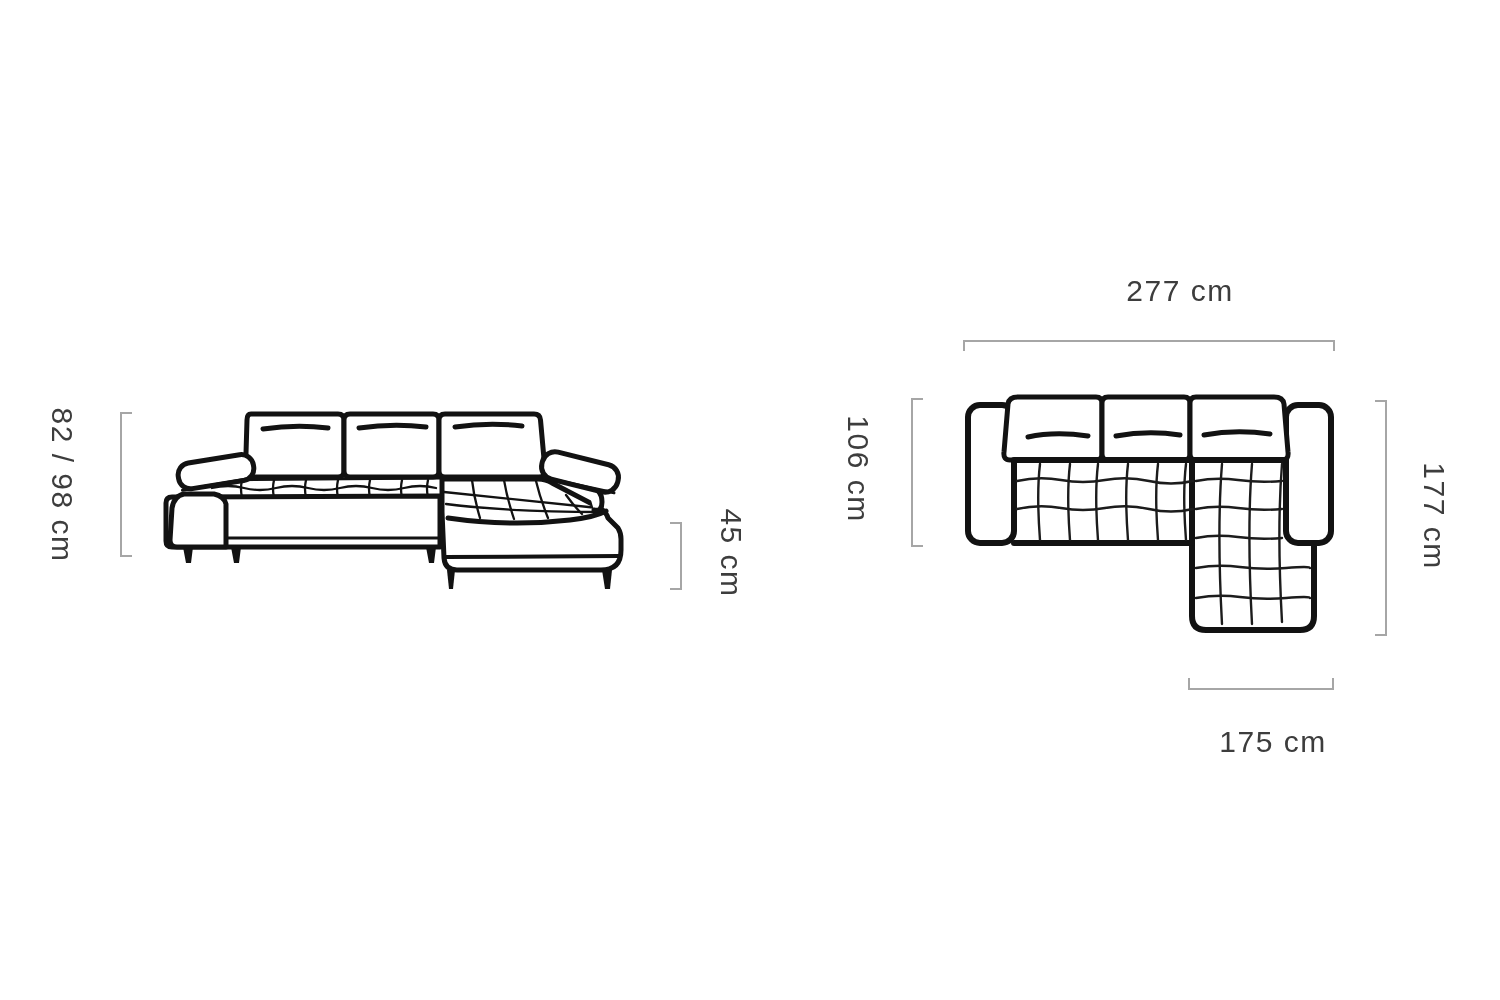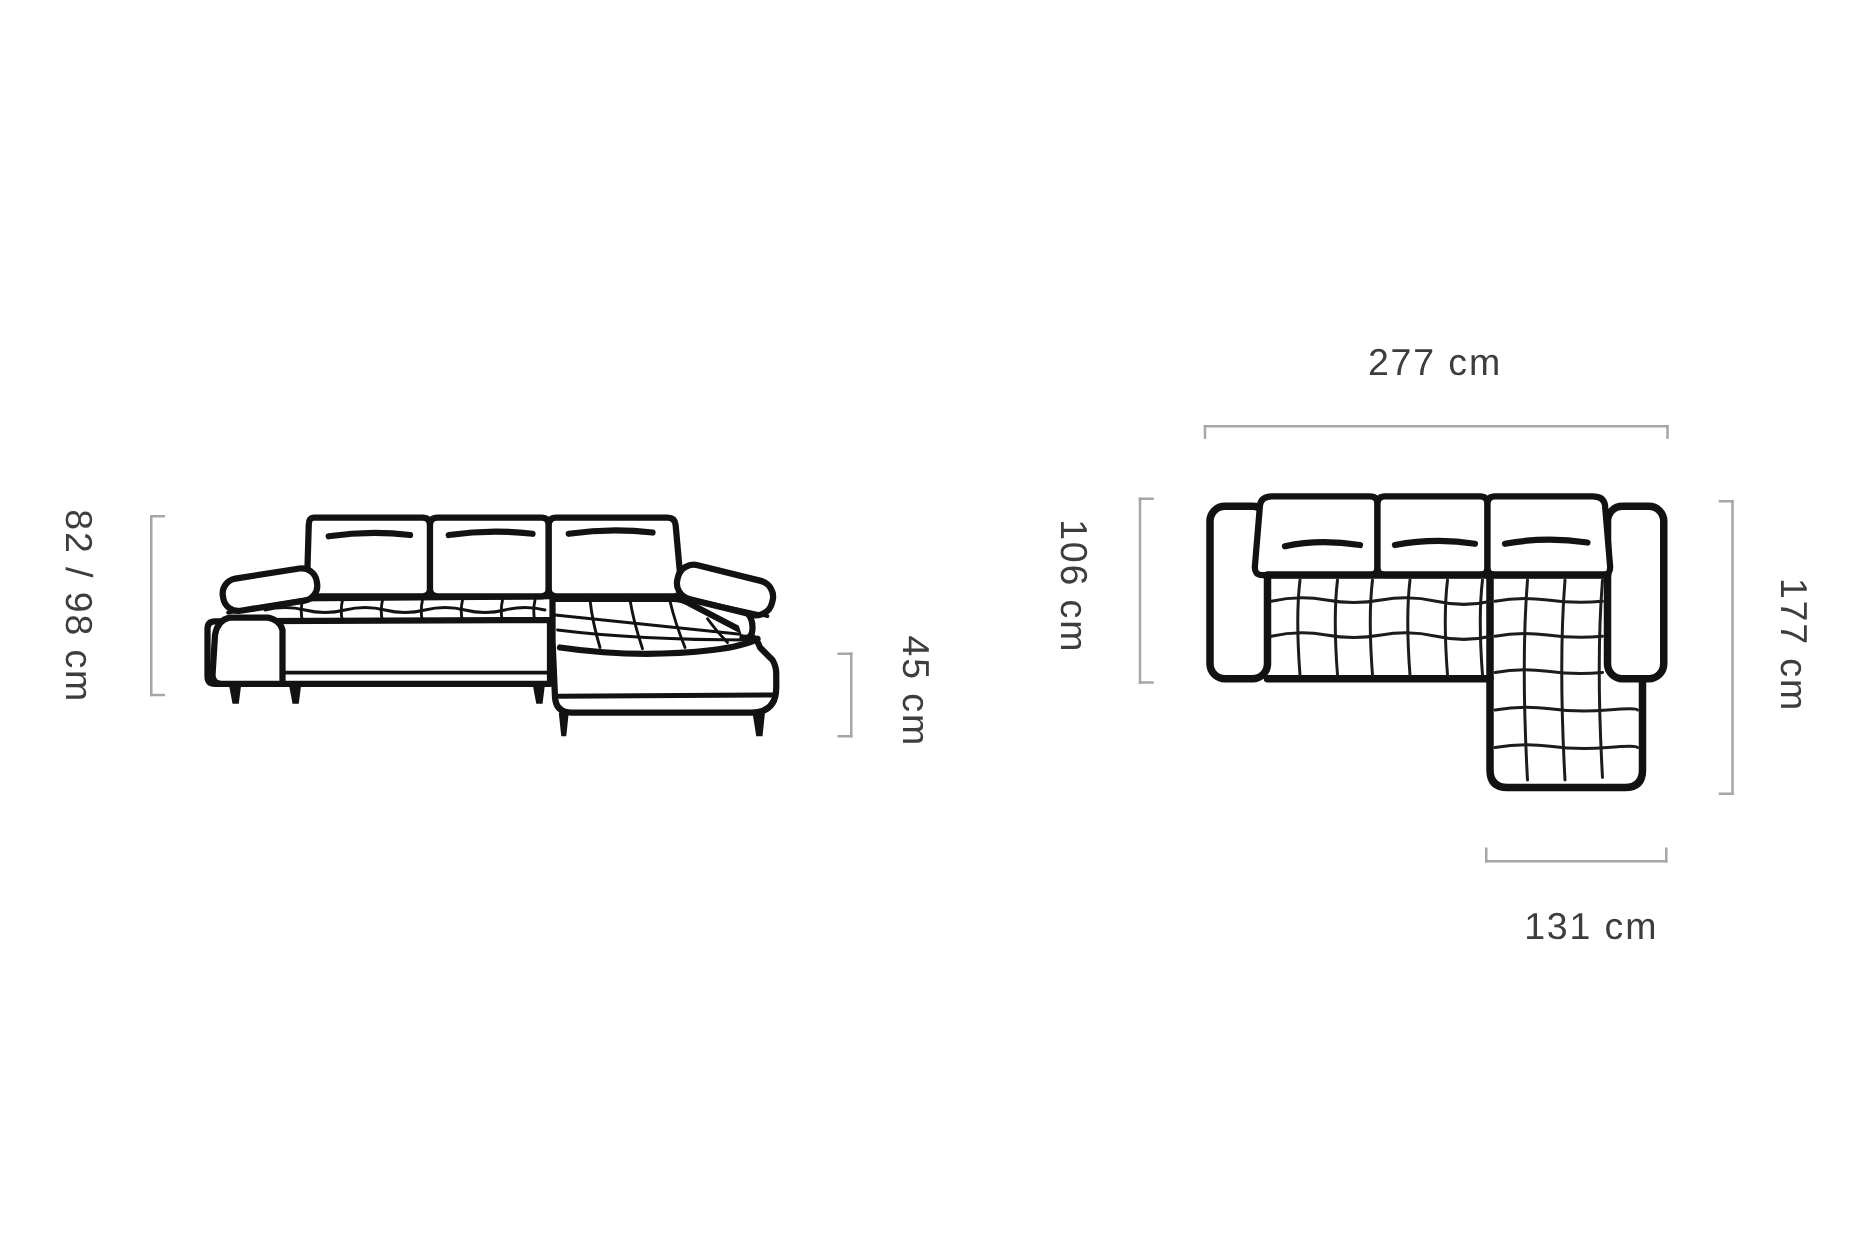--- a/index.html
+++ b/index.html
@@ -132,25 +132,25 @@
       </g>
     </g>
   </svg>
 
   <div class="dim-label rot" style="left:62px;top:485px;">82 / 98 cm</div>
   <div class="bracket br-open-right" style="left:120px;top:412px;width:10px;height:141px;"></div>
 
   <div class="dim-label rot" style="left:731px;top:553px;">45 cm</div>
   <div class="bracket br-open-left" style="left:670px;top:522px;width:10px;height:64px;"></div>
 
-  <div class="dim-label" style="left:1148px;top:291px;">277 cm</div>
+  <div class="dim-label" style="left:1180px;top:291px;">277 cm</div>
   <div class="bracket br-open-down" style="left:963px;top:340px;width:368px;height:9px;"></div>
 
   <div class="dim-label rot" style="left:858px;top:469px;">106 cm</div>
   <div class="bracket br-open-right" style="left:911px;top:398px;width:10px;height:145px;"></div>
 
   <div class="dim-label rot" style="left:1434px;top:516px;">177 cm</div>
   <div class="bracket br-open-left" style="left:1375px;top:400px;width:10px;height:232px;"></div>
 
-  <div class="dim-label" style="left:1273px;top:742px;">131 cm</div>
+  <div class="dim-label" style="left:1273px;top:742px;">175 cm</div>
   <div class="bracket br-open-up" style="left:1188px;top:678px;width:142px;height:10px;"></div>
 
 </div>
 
 </body></html>

